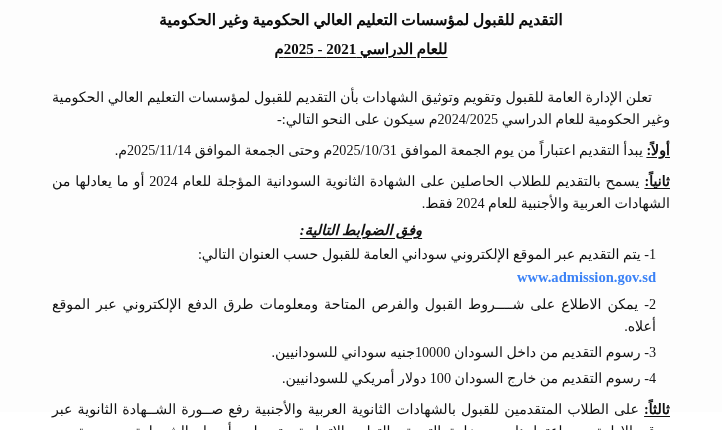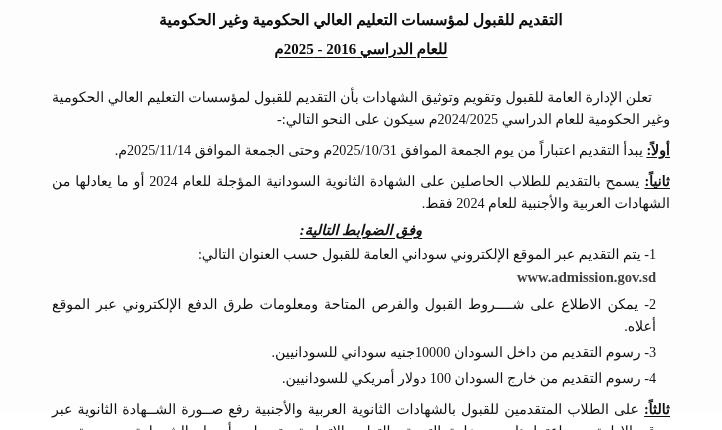--- a/index.html
+++ b/index.html
@@ -84,31 +84,31 @@
     display: inline;
     font-size: 14.2px;
   }
   .url {
     display: block;
     font-weight: bold;
     direction: ltr;
     text-align: right;
     font-size: 14.6px;
     margin-top: 1px;
-    color: #404040;
+    color: #3b82f6;
   }
 </style>
 </head>
 <body>
 
 <div class="page">
 
   <div class="title">التقديم للقبول لمؤسسات التعليم العالي  الحكومية وغير الحكومية</div>
 
-  <div class="subtitle">للعام الدراسي 2016 - 2025م</div>
+  <div class="subtitle">للعام الدراسي 2021 - 2025م</div>
 
   <p class="para indent">تعلن الإدارة العامة للقبول وتقويم وتوثيق الشهادات بأن التقديم للقبول لمؤسسات التعليم العالي الحكومية وغير الحكومية للعام الدراسي 2024/2025م سيكون على النحو التالي:-</p>
 
   <p class="para">
     <span class="lead">أولاً:</span><span> يبدأ التقديم اعتباراً من يوم الجمعة الموافق 2025/10/31م وحتى الجمعة الموافق 2025/11/14م.</span>
   </p>
 
   <p class="para">
     <span class="lead">ثانياً:</span><span> يسمح بالتقديم للطلاب الحاصلين على الشهادة الثانوية السودانية المؤجلة للعام 2024 أو ما يعادلها من الشهادات العربية والأجنبية للعام 2024 فقط.</span>
   </p>

